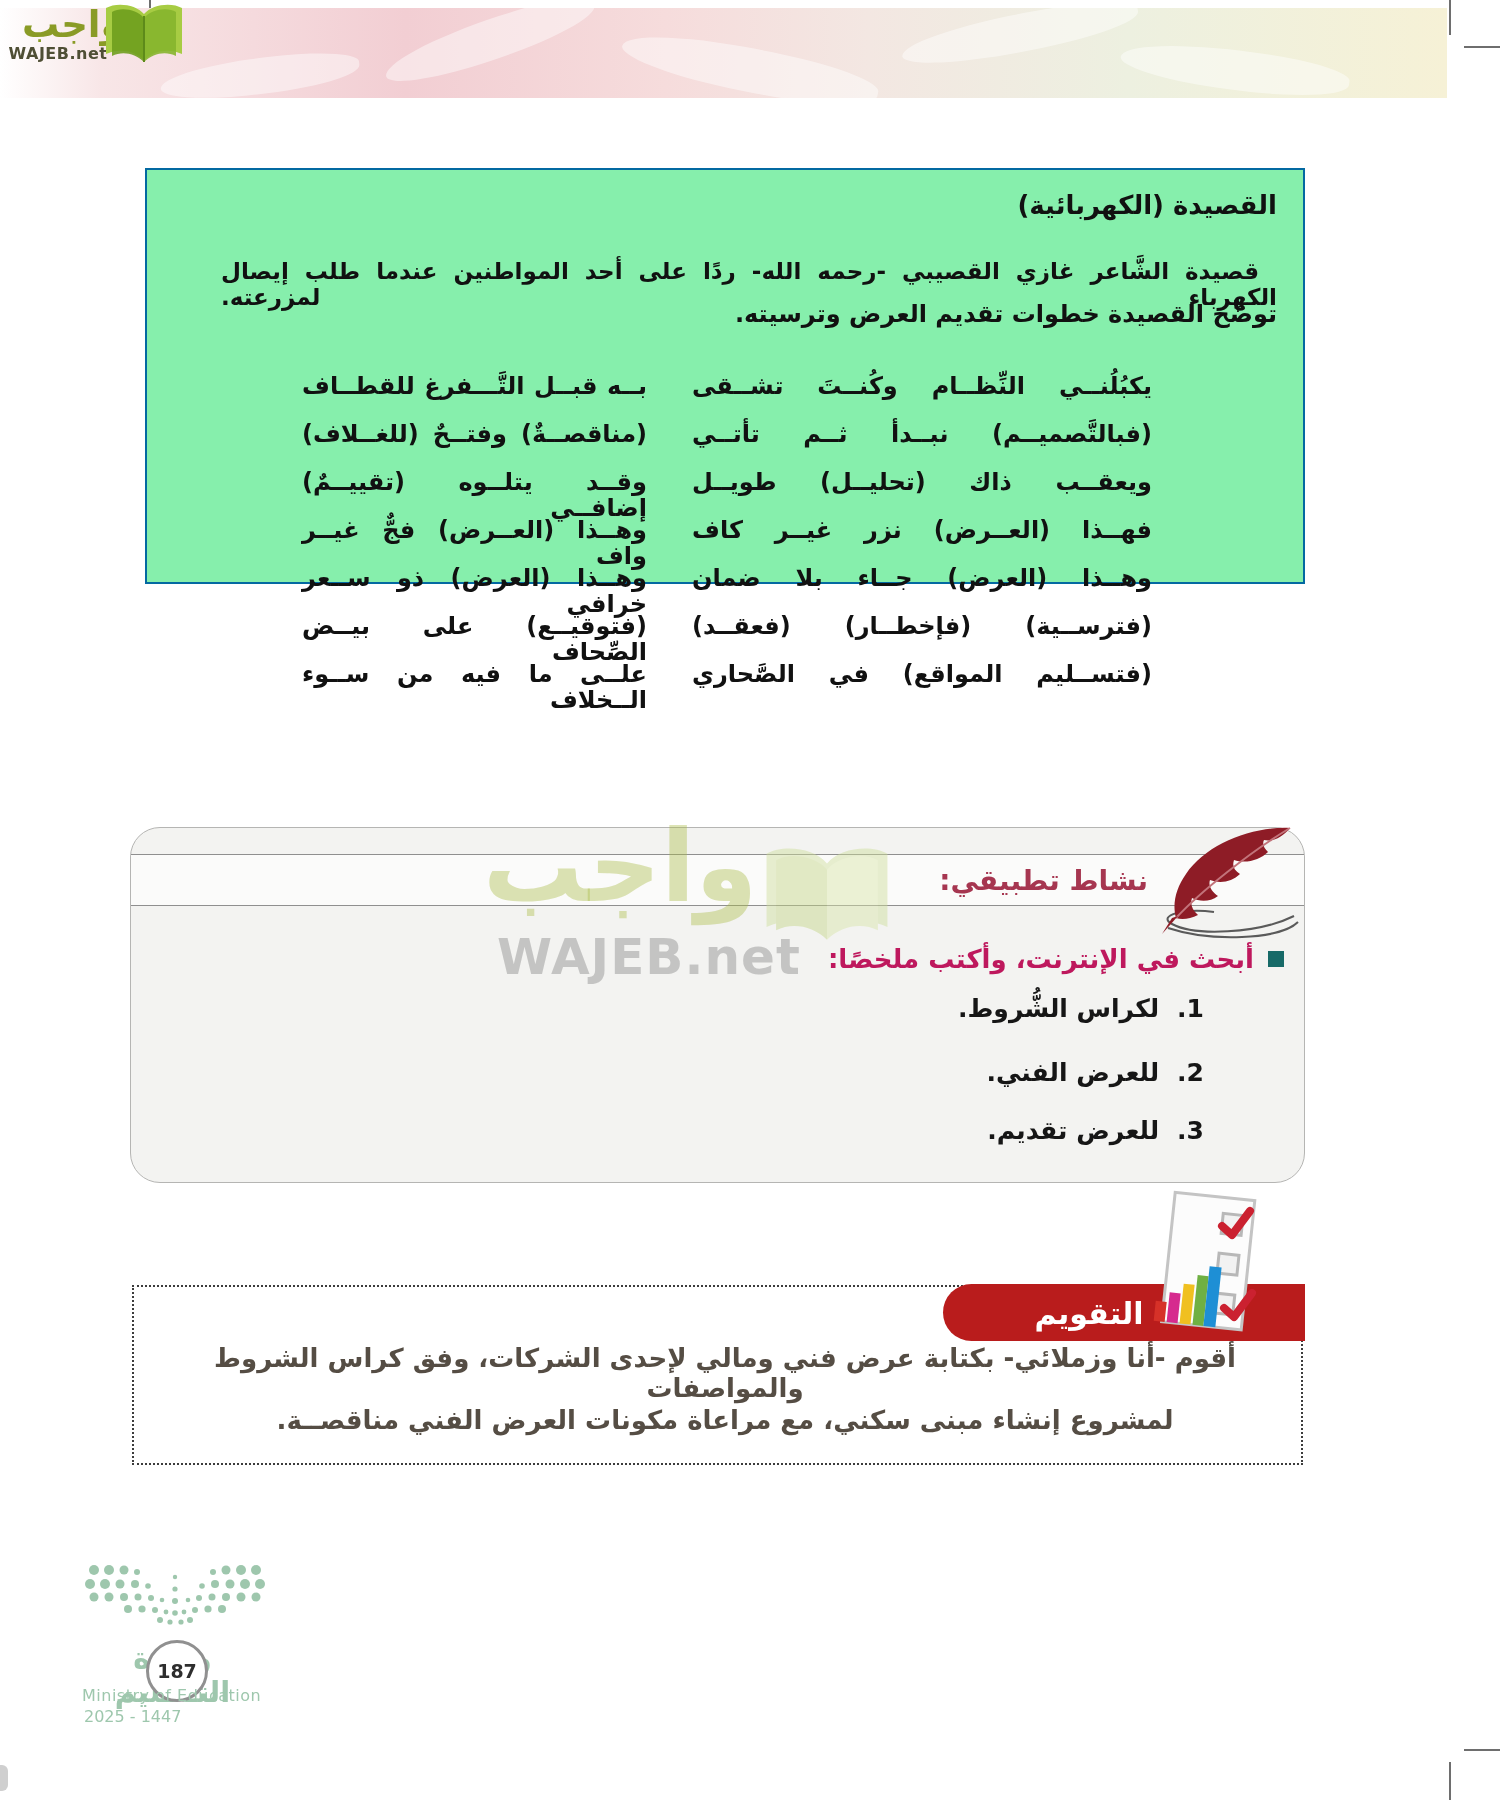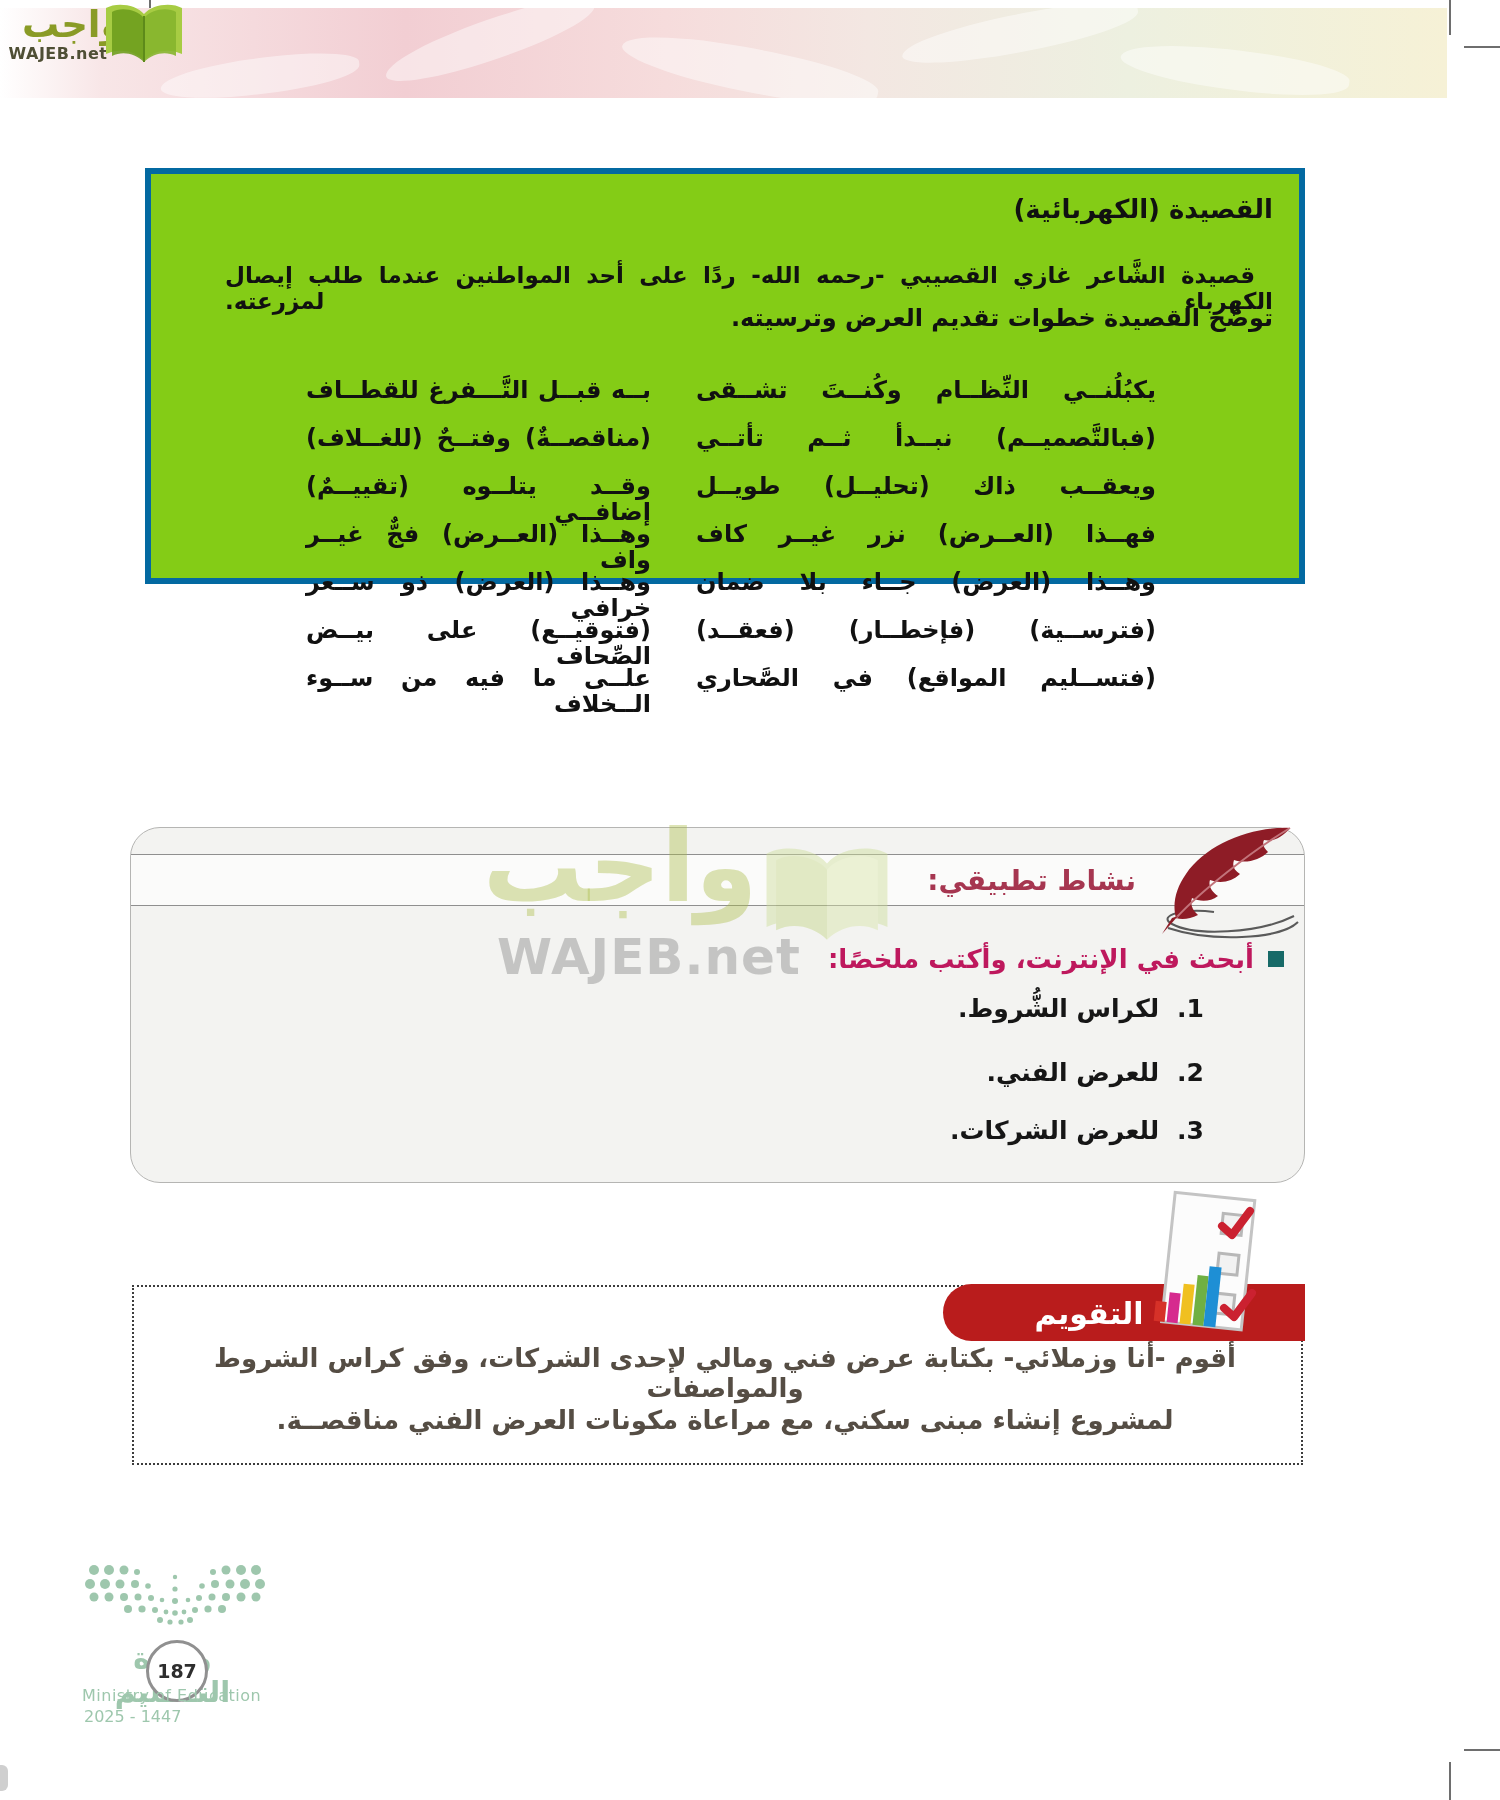--- a/index.html
+++ b/index.html
@@ -29,39 +29,39 @@
   
   .wajeb-logo { position:absolute; left:0; top:0; width:200px; height:80px; z-index:4; }
   .wajeb-ar { position:absolute; left:22px; top:6px; width:82px; text-align:center;
     font-size:37px; font-weight:bold; color:#8a9b26; line-height:1; }
   .wajeb-en { position:absolute; left:8px; top:44px; width:100px; text-align:center;
     font-size:16px; font-weight:bold; color:#4f4f35; letter-spacing:0.5px; }
   .wajeb-book { position:absolute; left:100px; top:2px; }
 
   
   .poem-box { position:absolute; left:145px; top:168px; width:1160px; height:416px;
-    background:#84cc16; border:6px solid #0369a1; }
+    background:#86efac; border:2px solid #0369a1; }
   .poem-title { position:absolute; top:20px; right:26px; font-size:26px; font-weight:bold; color:#111; direction:rtl; }
   .poem-intro { position:absolute; top:88px; right:0; left:0; padding:0 26px; direction:rtl;
     font-size:23px; font-weight:bold; color:#111; text-align:justify; text-align-last:justify; text-indent:18px;margin-left:48px; }
   .poem-intro2 { position:absolute; top:130px; right:26px; direction:rtl;
     font-size:24px; font-weight:bold; color:#111; text-align:right; }
   .verses { position:absolute; left:155px; top:203px; width:850px; direction:rtl; }
   .verse-row { display:flex; justify-content:space-between; margin-bottom:21px; }
   .hemi { font-size:24px; font-weight:bold; color:#111; direction:rtl; line-height:26px; height:27px;
     text-align:justify; text-align-last:justify; overflow:visible; }
   .hemi.h-right { width:460px; }
   .hemi.h-left  { width:345px; }
 
   
   .activity-box { position:absolute; left:130px; top:827px; width:1175px; height:356px;
     background:#f3f3f1; border:1.5px solid #b5b5b3; border-radius:30px; }
   .act-band { position:absolute; left:0; top:26px; width:100%; height:52px;
     background:#fbfbfa; border-top:1px solid #8f8f8f; border-bottom:1px solid #8f8f8f; }
-  .act-title { position:absolute; top:9px; right:168px; direction:rtl;
+  .act-title { position:absolute; top:9px; right:156px; direction:rtl;
     font-size:28px; font-weight:bold; color:#a63650; }
   .feather { position:absolute; right:-6px; top:-6px; z-index:3; }
   .act-lead-row { position:absolute; top:116px; right:20px; direction:rtl;
     display:flex; align-items:center; gap:14px; }
   .lead-sq { width:16px; height:16px; background:#176a68; flex:0 0 auto; }
   .act-lead-text { font-size:26px; font-weight:bold; color:#be185d; }
   .act-item { position:absolute; right:100px; direction:rtl; display:flex; gap:18px;
     font-size:25px; font-weight:bold; color:#161616; }
   .act-item.i1 { top:166px; }
   .act-item.i2 { top:230px; }
@@ -197,21 +197,21 @@
     <div class="act-item i1">
       <span>1.</span>
       <span>لكراس الشُّروط.</span>
     </div>
     <div class="act-item i2">
       <span>2.</span>
       <span>للعرض الفني.</span>
     </div>
     <div class="act-item i3">
       <span>3.</span>
-      <span>للعرض الشركات.</span>
+      <span>للعرض تقديم.</span>
     </div>
   </div>
 
   <div class="eval-dotted">
     <div class="eval-line e1">أقوم -أنا وزملائي- بكتابة عرض فني ومالي لإحدى الشركات، وفق كراس الشروط والمواصفات</div>
     <div class="eval-line e2">لمشروع إنشاء مبنى سكني، مع مراعاة مكونات العرض الفني مناقصــة.</div>
   </div>
   <div class="eval-banner">
     <span>التقويم</span>
   </div>

